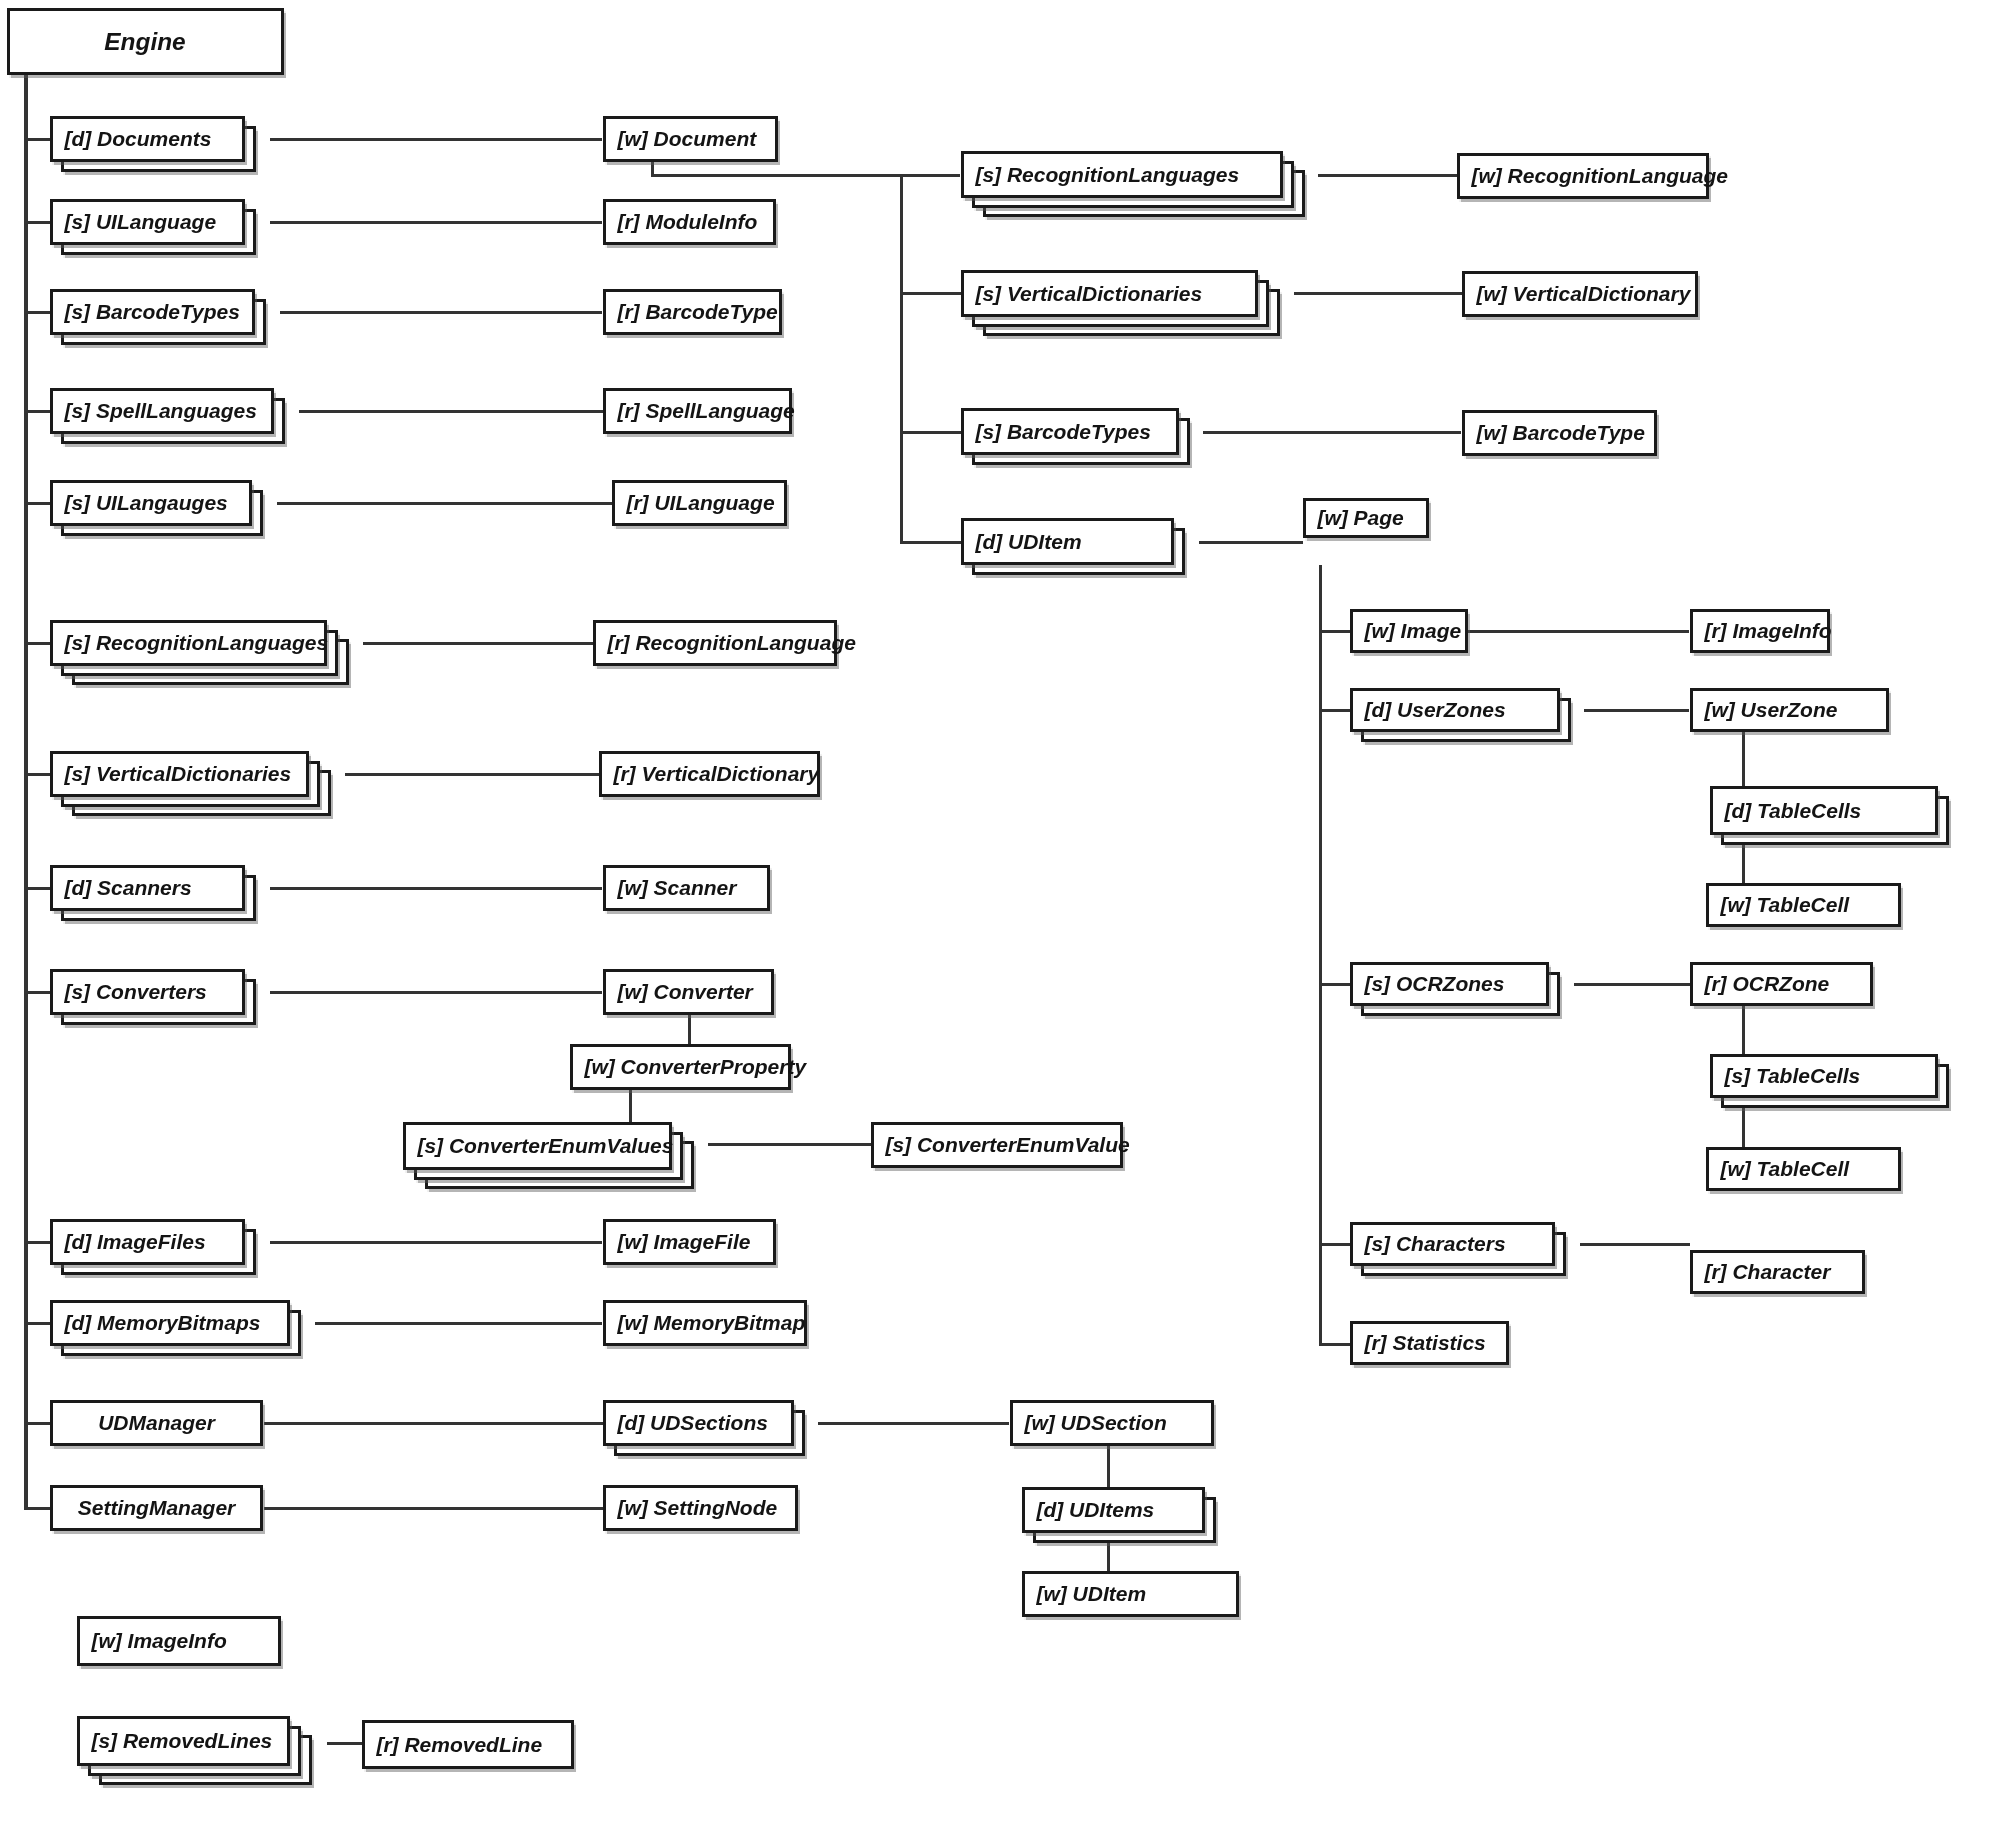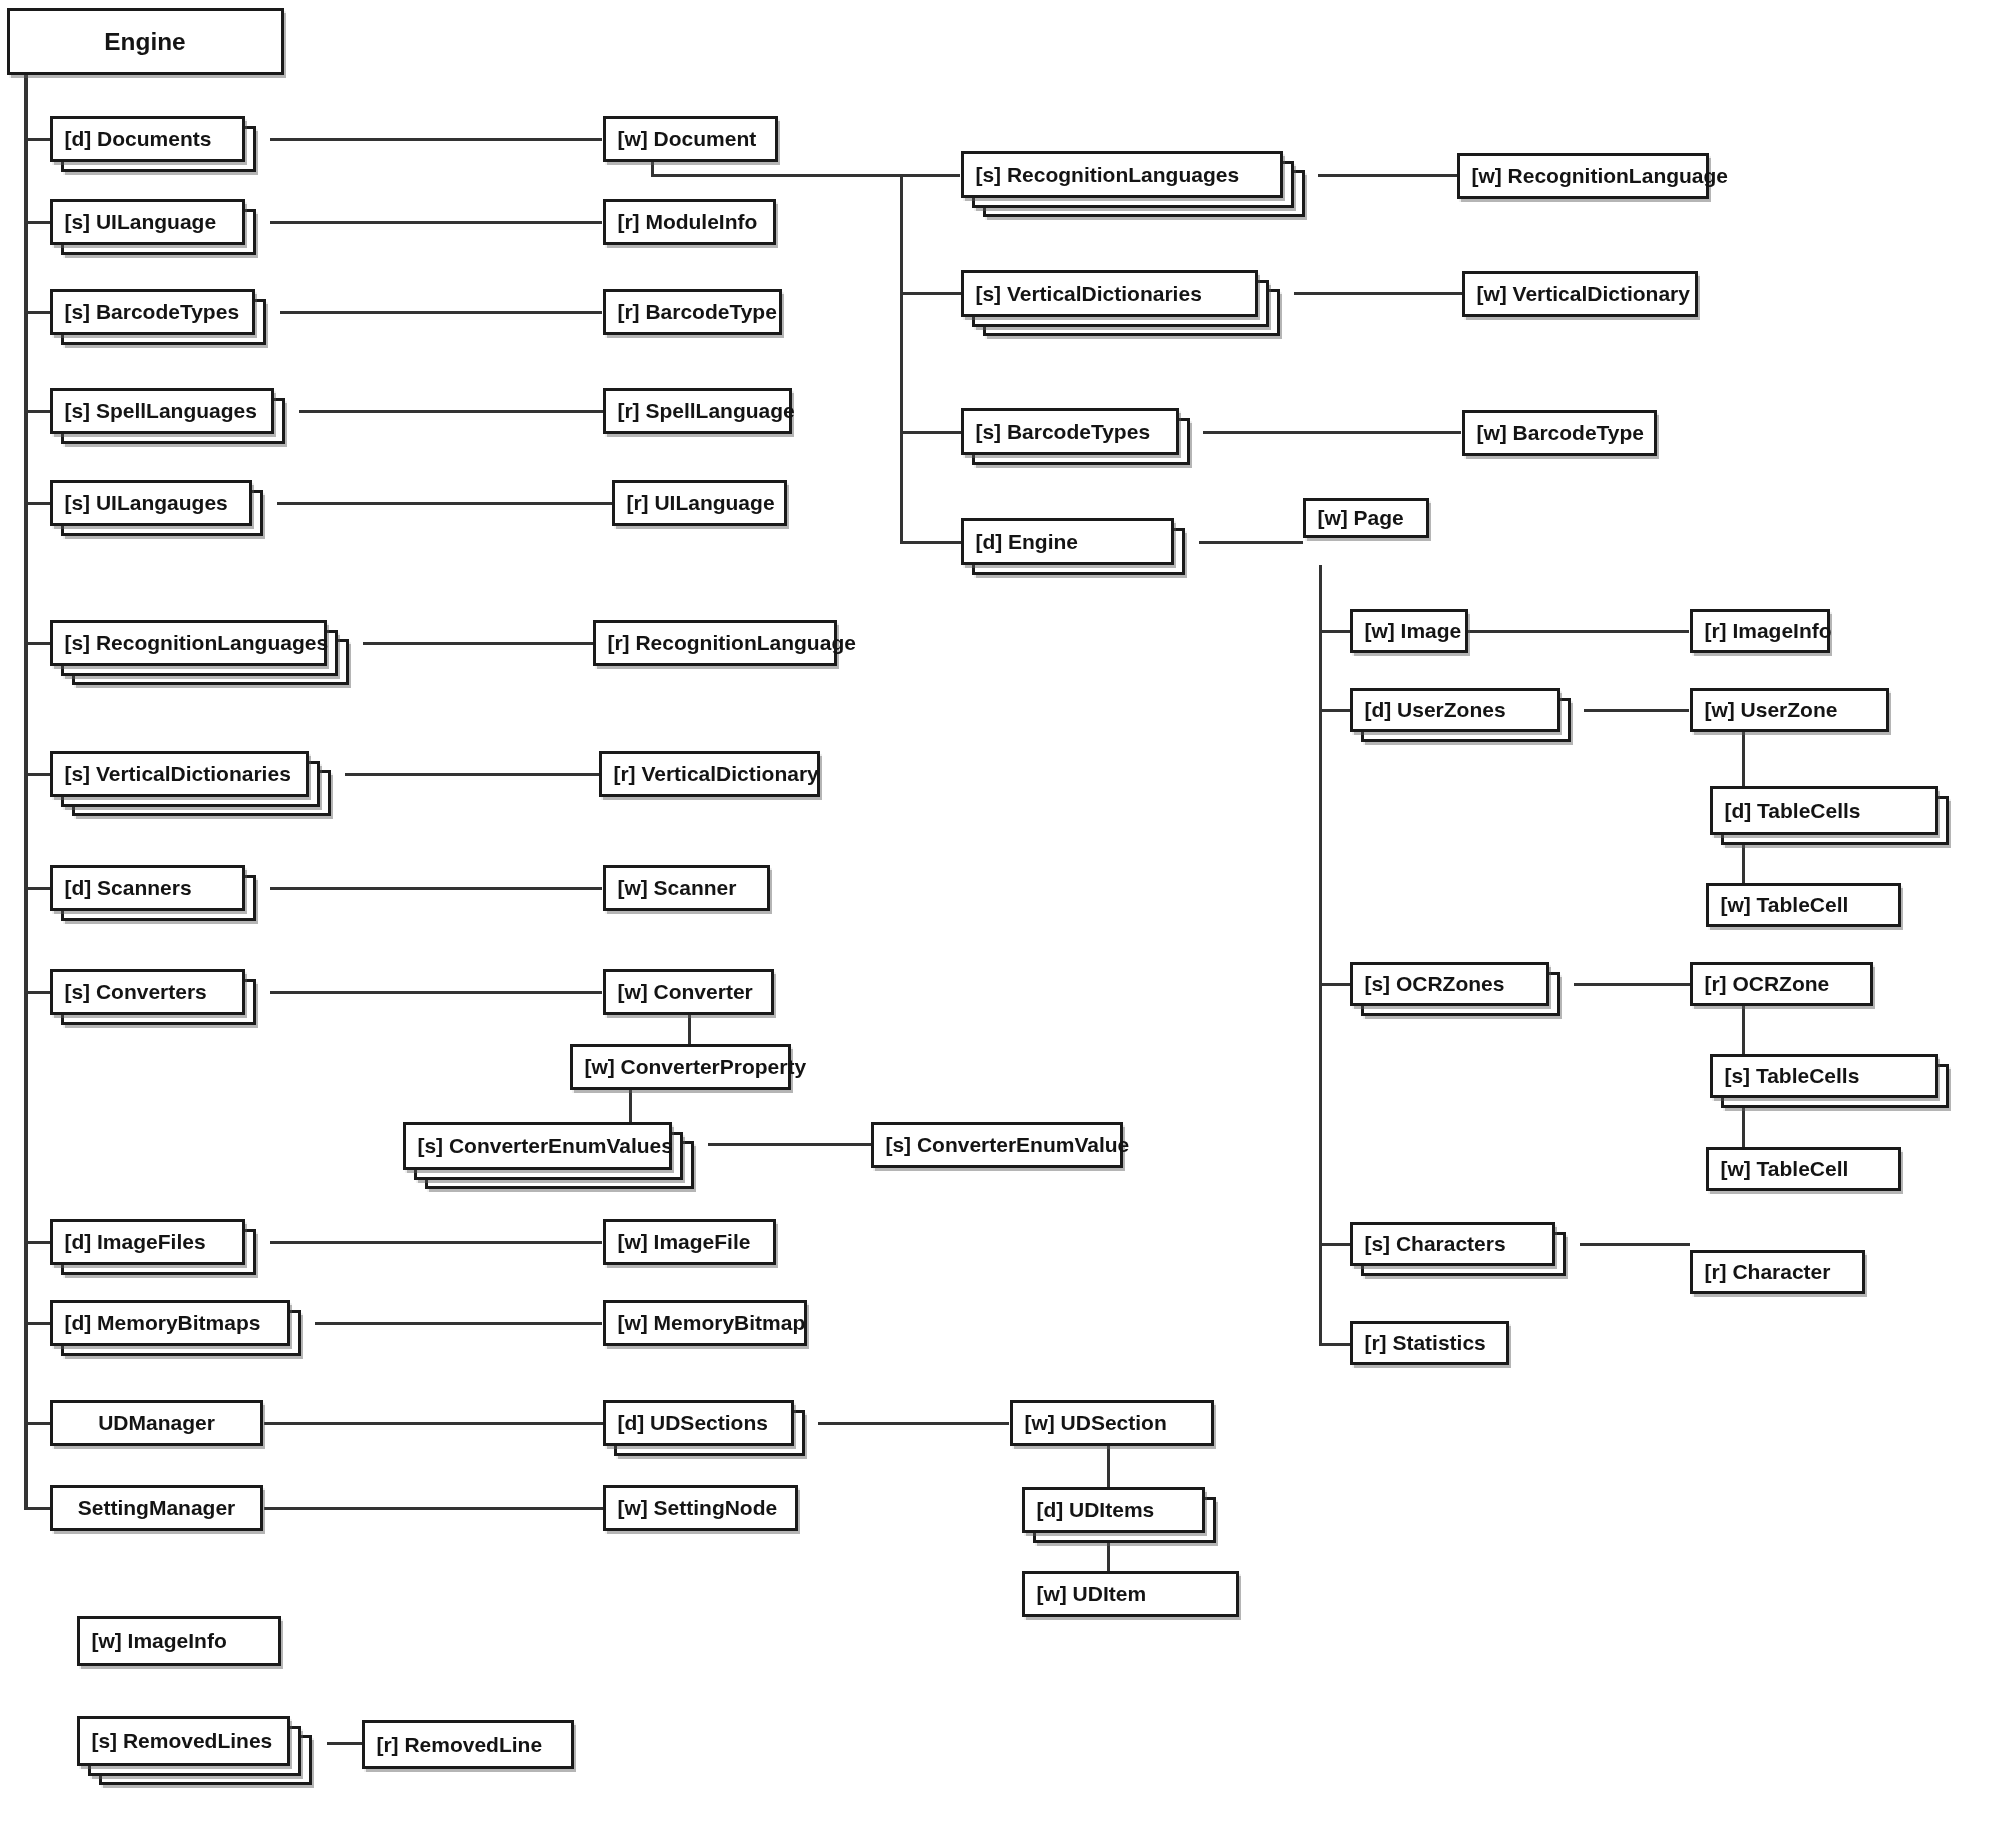--- a/index.html
+++ b/index.html
@@ -1,18 +1,18 @@
 <!DOCTYPE html>
 <html style="font-size:13px"><head>
 <meta charset="utf-8">
 <style>
   html,body{margin:0;padding:0;background:#ffffff;}
   body{width:2009px;height:1826px;font-family:"Liberation Sans",sans-serif;}
   #canvas{position:relative;width:2009px;height:1826px;background:#fff;overflow:hidden;}
-  .node{position:absolute;}
+  .node{position:absolute;font-style:italic;}
   .face{
     position:relative;z-index:3;height:100%;box-sizing:border-box;
     background:#fff;border:3.3px solid #1a1a1a;
     display:flex;align-items:center;padding-left:11.4px;
     font-weight:bold;font-size:21px;color:#141414;white-space:nowrap;
     box-shadow:2.4px 3.3px 0.8px rgba(90,90,90,.45);
   }
   .center .face{justify-content:center;padding-left:0;}
   .big .face{font-size:24.4px;}
   .stack2::before,.stack3::before{
@@ -230,21 +230,21 @@
     </div>
 
   <div class="node stack2" style="left:961px;top:408px;width:218px;height:47px">
       <div class="face">[s] BarcodeTypes</div>
     </div>
   <div class="node" style="left:1462px;top:410px;width:195px;height:46px">
       <div class="face">[w] BarcodeType</div>
     </div>
 
   <div class="node stack2" style="left:961px;top:518px;width:213px;height:47px">
-      <div class="face">[d] Engine</div>
+      <div class="face">[d] UDItem</div>
     </div>
   <div class="node" style="left:1303px;top:498px;width:126px;height:40px">
       <div class="face">[w] Page</div>
     </div>
 
   <div class="node" style="left:1350px;top:609px;width:118px;height:44px">
       <div class="face">[w] Image</div>
     </div>
   <div class="node" style="left:1690px;top:609px;width:140px;height:44px">
       <div class="face">[r] ImageInfo</div>

